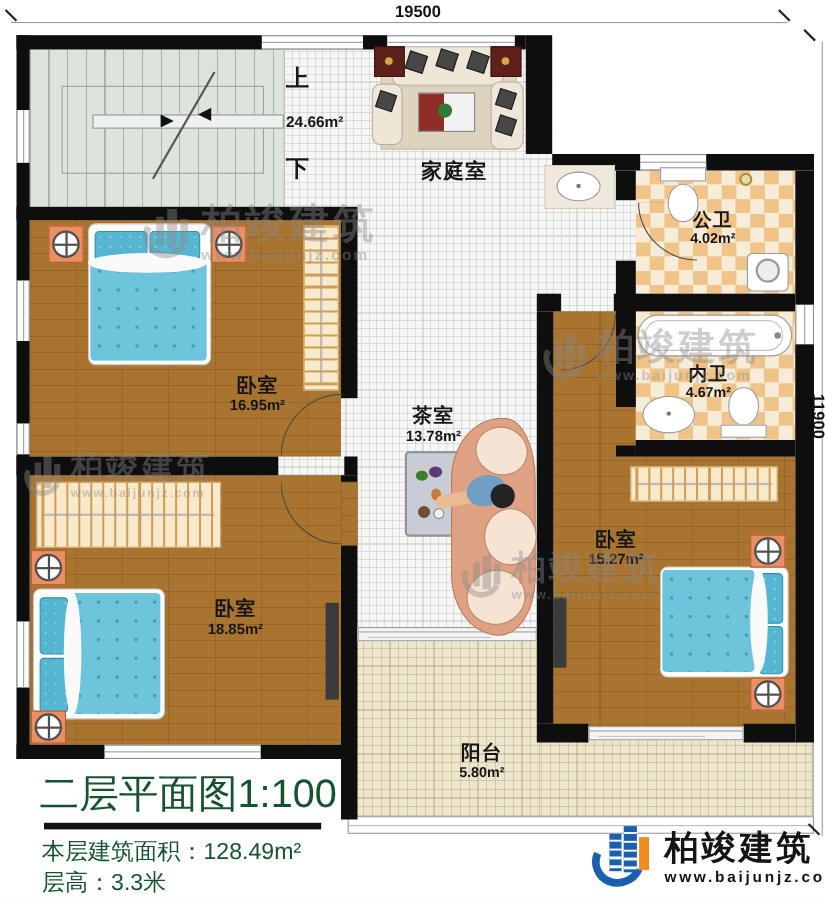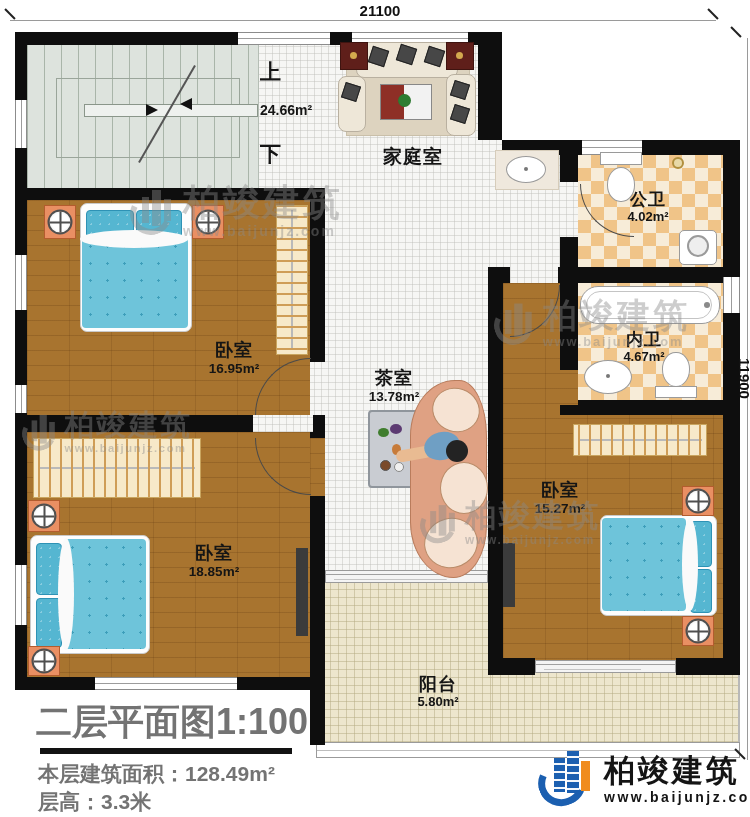--- a/index.html
+++ b/index.html
@@ -40,21 +40,21 @@
   .wm-nm{font-size:37px;font-weight:bold;color:#8a8a8a;letter-spacing:3px}
   .wm-url{font-size:14px;font-weight:bold;color:#8a8a8a;letter-spacing:2px;margin-top:3px}
   .wm-ic{position:relative;width:46px;height:52px}
   .wm-ic i{position:absolute;background:#8a8a8a}
   .wm-ic .sw{position:absolute;left:0;top:8px;width:42px;height:42px;border-radius:50%;border:6px solid #8a8a8a;border-top-color:transparent;border-right-color:transparent;background:none;transform:rotate(-20deg);box-sizing:border-box}
   .lg-ic{position:relative;width:58px;height:62px}
   .lg-ic .sw{position:absolute;left:0;top:12px;width:48px;height:46px;border-radius:50%;border:7px solid #1b5fb0;border-top-color:transparent;border-right-color:transparent;transform:rotate(-22deg);box-sizing:border-box}
   .bar{position:absolute;background:#1b5fb0;background-image:repeating-linear-gradient(0deg,transparent 0 3px,rgba(255,255,255,.95) 3px 5px,transparent 5px 8px);background-size:60% 100%;background-position:center;background-repeat:repeat}
   .dimlab{position:absolute;font-size:15px;font-weight:bold;color:#111;text-align:center}
   .tick{position:absolute;width:14px;height:2px;background:#222;transform:rotate(45deg)}
-  .tt{position:absolute;color:#737373;font-weight:700;white-space:nowrap}
+  .tt{position:absolute;color:#14532d;font-weight:400;white-space:nowrap}
 </style>
 </head>
 <body>
 
 <div id="plan">
 
   <div class="tile" style="left:27px;top:45px;width:696px;height:632px"></div>
   <div class="stairfloor" style="left:27px;top:45px;width:231px;height:143px"></div>
   <div class="wood" style="left:27px;top:200px;width:283px;height:215px"></div>
   <div class="wood" style="left:27px;top:432px;width:283px;height:245px"></div>
@@ -238,21 +238,21 @@
       <span class="ar">18.85m²</span>
     </div>
   <div class="rl" style="left:398px;top:674px;width:80px">
       <span class="nm">阳台</span>
       <span class="ar" style="font-size:13px">5.80m²</span>
     </div>
 
   <div class="abs" style="left:10px;top:20px;width:706px;height:1px;background:#9a9a9a"></div>
   <div class="tick" style="left:3px;top:13px"></div>
   <div class="tick" style="left:706px;top:13px"></div>
-  <div class="dimlab" style="left:330px;top:2px;width:100px">21100</div>
+  <div class="dimlab" style="left:330px;top:2px;width:100px">19500</div>
   <div class="abs" style="left:747px;top:38px;width:1px;height:722px;background:#9a9a9a"></div>
   <div class="tick" style="left:729px;top:31px"></div>
   <div class="tick" style="left:733px;top:753px"></div>
   <div class="dimlab" style="left:714px;top:370px;width:60px;transform:rotate(90deg)">11900</div>
 
   <div class="wm" style="left:130px;top:184px">
     <div class="wm-ic">
         <i style="left:12px;top:12px;width:7px;height:26px"></i>
         <i style="left:22px;top:5px;width:9px;height:36px"></i>
         <i style="left:34px;top:14px;width:7px;height:22px"></i>

